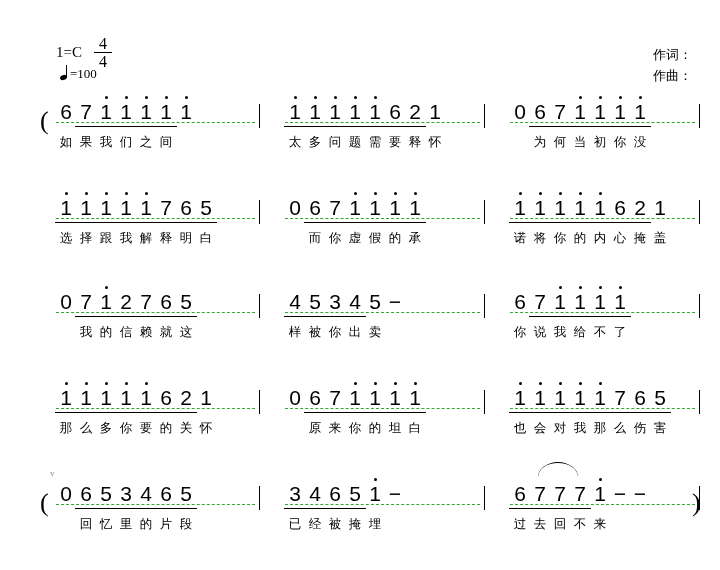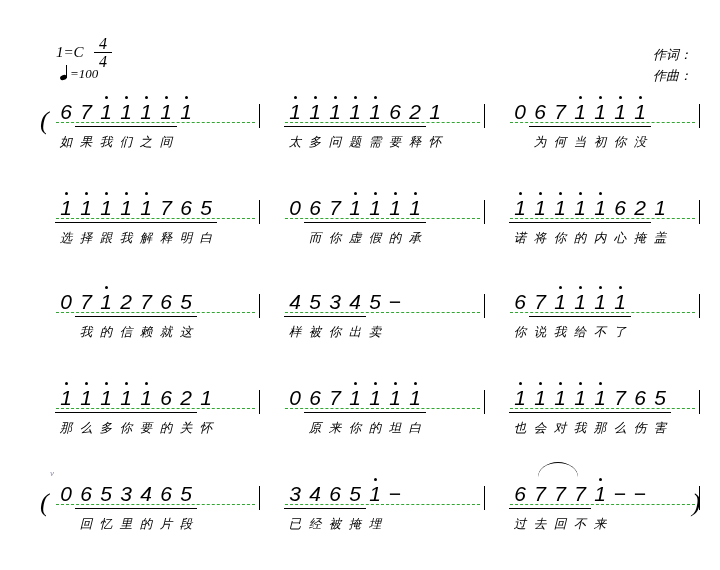--- a/index.html
+++ b/index.html
@@ -3,21 +3,21 @@
 <meta charset="utf-8">
 <style>
   html,body{margin:0;padding:0;}
   body{
     width:720px;height:570px;
     background:#ffffff;
     font-family:"Liberation Serif", serif;
     position:relative;
     overflow:hidden;
   }
-  .sheet{position:absolute;left:0;top:0;width:720px;height:490px;font-style:italic;}
+  .sheet{position:absolute;left:0;top:0;width:720px;height:490px;}
 
   
   .keysig{
     position:absolute;left:56px;top:44px;
     font-family:"Liberation Serif", serif;
     font-size:15px;color:#000;
     display:flex;align-items:center;
   }
   .keysig .k{letter-spacing:0px;}
   .timesig{

